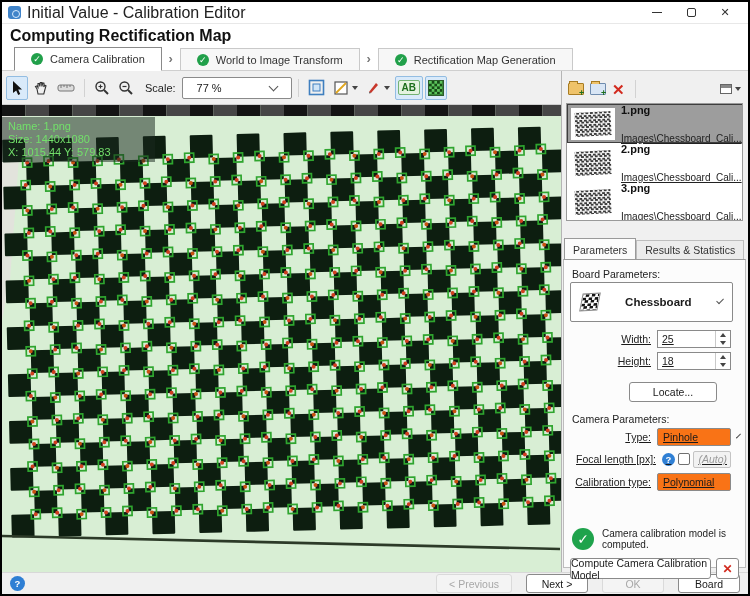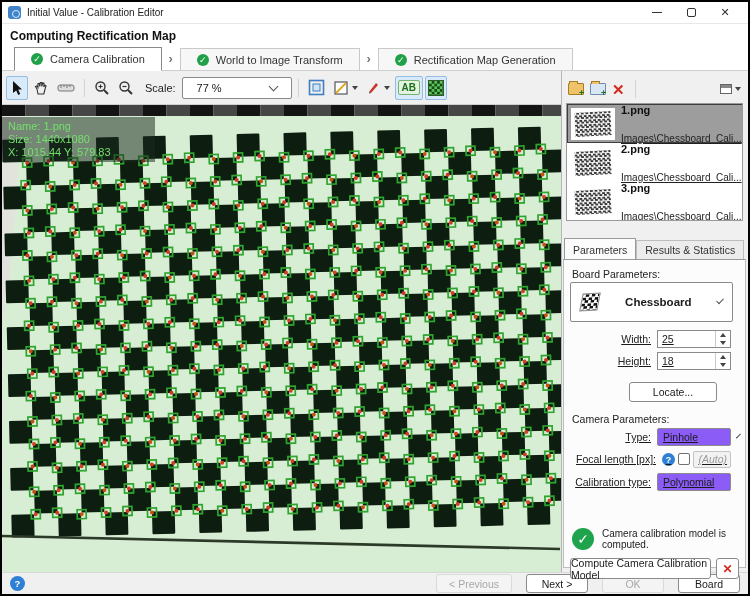--- a/index.html
+++ b/index.html
@@ -4,29 +4,29 @@
 <style>
   * { margin:0; padding:0; box-sizing:border-box; }
   html,body { width:750px; height:596px; overflow:hidden; }
   body { font-family:"Liberation Sans", sans-serif; font-size:11px; color:#1a1a1a; background:#000; }
   .window { width:746px; height:592px; margin:2px; background:#f0f0f0; display:flex; flex-direction:column; }
 
   
   .titlebar { height:22px; background:#fff; display:flex; align-items:center; padding:0 6px; border-bottom:1px solid #e8e8e8; }
   .app-icon { width:13px; height:13px; border-radius:3px; background:#3f83c9; position:relative; margin-right:6px; }
   .app-icon::after { content:""; position:absolute; left:3.5px; top:3.5px; width:6px; height:6px; border-radius:50%; border:1.5px solid #d9ecff; }
-  .title-text { font-size:10px; color:#222; }
+  .title-text { font-size:16px; color:#222; }
   .win-controls { margin-left:auto; display:flex; align-items:center; gap:0; }
   .win-btn { width:34px; height:20px; display:flex; align-items:center; justify-content:center; color:#333; font-size:11px; cursor:default; }
   .glyph-min { width:10px; height:1px; background:#333; display:inline-block; }
   .glyph-max { width:9px; height:9px; border:1px solid #333; border-radius:2px; display:inline-block; }
 
   
   .heading { height:23px; background:#fff; display:flex; align-items:center; padding:0 8px; }
-  .heading h1 { font-size:12px; font-weight:bold; color:#111; }
+  .heading h1 { font-size:16px; font-weight:bold; color:#111; }
 
   
   .steps { height:24px; background:#fff; display:flex; align-items:flex-end; padding:0 0 0 12px; border-bottom:1px solid #cfcfcf; }
   .step-tab { height:22px; display:flex; align-items:center; gap:7px; padding:0 16px; border:1px solid #c9c9c9; border-bottom:none; background:#f7f7f7; font-size:11px; color:#333; }
   .step-tab.active { background:#fff; border-color:#8a8a8a; height:24px; margin-bottom:-1px; border-bottom:1px solid #fff; }
   .step-sep { width:18px; text-align:center; color:#777; font-size:13px; font-weight:bold; align-self:center; }
   .check-badge { width:12px; height:12px; border-radius:50%; background:#21a04a; color:#fff; font-size:9px; line-height:12px; text-align:center; display:inline-block; }
 
   
   .content { flex:1; display:flex; min-height:0; }
@@ -83,21 +83,21 @@
   .param-row { position:absolute; right:14px; display:flex; align-items:center; height:18px;text-decoration:underline; }
   .param-row .lbl { color:#222; margin-right:6px; }
   .spin-input { width:74px; height:18px; border:1px solid #8a8a8a; background:#fff; display:flex; align-items:center; }
   .spin-input .val { flex:1; padding:0 4px; }
   .spin-btns { width:15px; height:100%; border-left:1px solid #c9c9c9; display:flex; flex-direction:column; }
   .spin-btns div { flex:1; display:flex; align-items:center; justify-content:center; }
   .tri-up { width:0; height:0; border-left:3px solid transparent; border-right:3px solid transparent; border-bottom:4px solid #444; }
   .tri-down { width:0; height:0; border-left:3px solid transparent; border-right:3px solid transparent; border-top:4px solid #444; }
   .btn { background:#fff; border:1px solid #8a8a8a; border-radius:3px; color:#1a1a1a; display:flex; align-items:center; justify-content:center; font-size:10.5px; }
   .btn.disabled { background:#f4f4f4; border-color:#dadada; color:#a8a8a8; }
-  .small-combo { width:74px; height:18px; background:#8b5cf6; border:1px solid #8a8a8a; border-radius:2px; display:flex; align-items:center; padding:0 5px;gap:40px; }
+  .small-combo { width:74px; height:18px; background:#f97316; border:1px solid #8a8a8a; border-radius:2px; display:flex; align-items:center; padding:0 5px;gap:40px; }
   .small-combo .val { flex:1; }
   .small-combo .chev { width:6px; height:6px; }
   .help-icon { width:13px; height:13px; border-radius:50%; background:#2f7fd4; color:#fff; font-size:9.5px; font-weight:bold; text-align:center; line-height:13px; margin-right:3px; }
   .checkbox { width:12px; height:12px; border:1px solid #707070; background:#fff; border-radius:2px; margin-right:3px; }
   .auto-field { width:38px; height:17px; border:1px solid #c4c4c4; background:#f2f2f2; color:#9a9a9a; font-style:italic; display:flex; align-items:center; justify-content:flex-end; padding:0 3px; border-radius:2px; }
   .status-row { position:absolute; left:8px; right:8px; display:flex; align-items:center; gap:8px; }
   .status-circle { width:22px; height:22px; border-radius:50%; background:#1fa34c; color:#fff; font-size:14px; line-height:22px; text-align:center; flex-shrink:0; }
   .status-text { color:#222; font-size:10px; }
   .compute-row { position:absolute; left:6px; right:6px; display:flex; align-items:center; gap:5px; }
   .compute-btn { flex:1; height:21px; }

